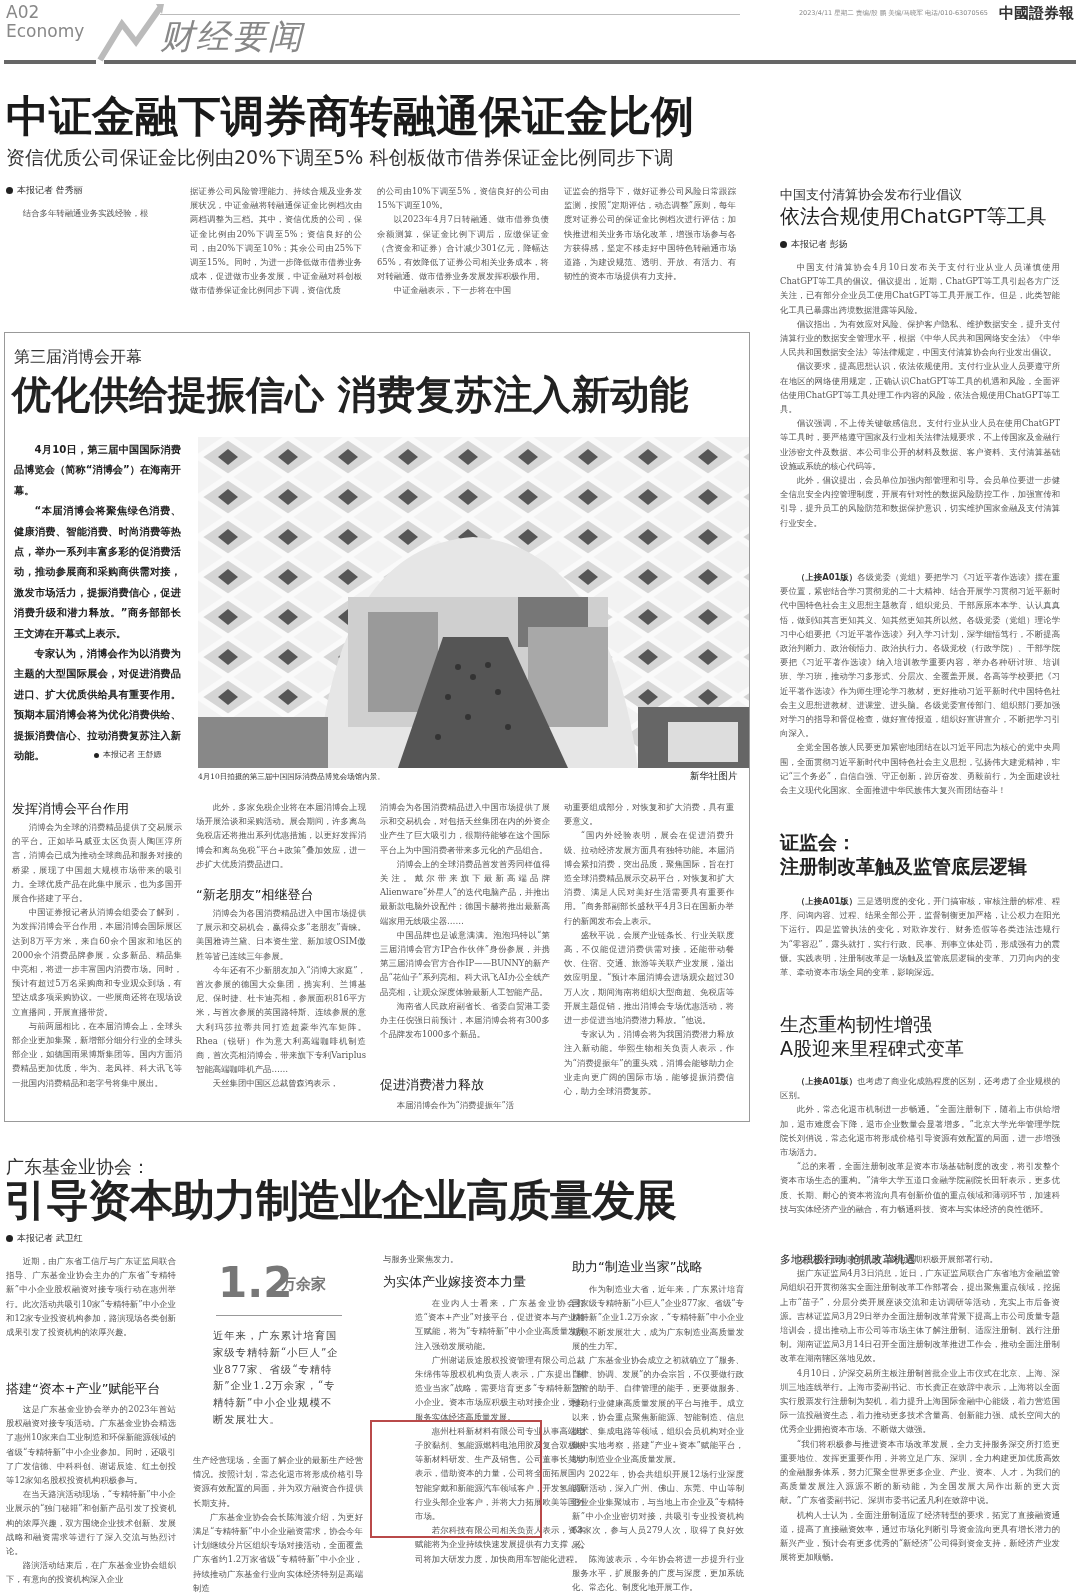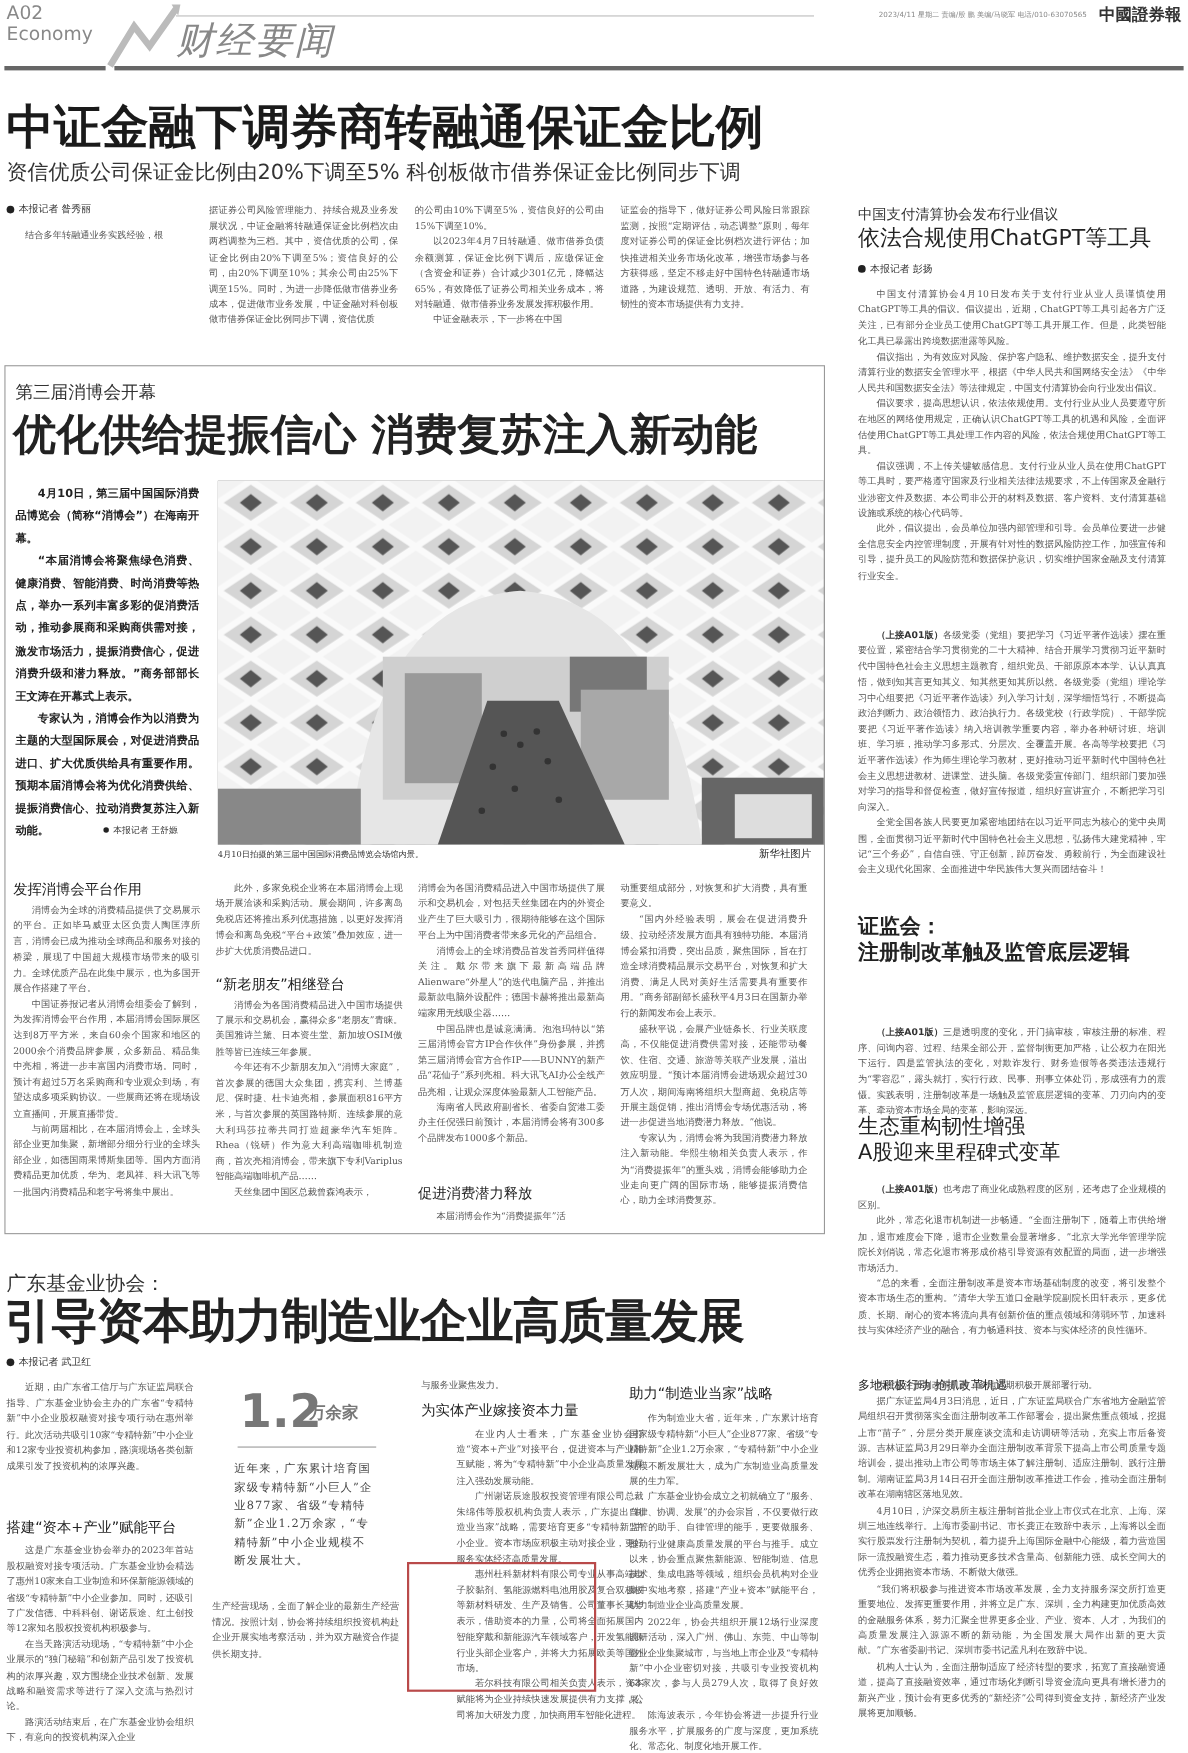--- a/index.html
+++ b/index.html
@@ -183,21 +183,22 @@
   <p>在当天路演活动现场，“专精特新”中小企业展示的“独门秘籍”和创新产品引发了投资机构的浓厚兴趣，双方围绕企业技术创新、发展战略和融资需求等进行了深入交流与热烈讨论。</p>
   <p>路演活动结束后，在广东基金业协会组织下，有意向的投资机构深入企业</p>
 </div>
 
 <div class="abs" id="stat-number">1.2</div>
 <div class="abs" id="stat-unit">万余家</div>
 <div class="hline" style="left:216px;top:1315px;width:126px;height:1px;background:#999;"></div>
 <div class="abs" id="pull-quote">近年来，广东累计培育国家级专精特新“小巨人”企业877家、省级“专精特新”企业1.2万余家，“专精特新”中小企业规模不断发展壮大。</div>
 
 <div class="abs body-text" style="left:193px;top:1453px;width:170px;">
-  <p style="text-indent:0">生产经营现场，全面了解企业的最新生产经营情况。按照计划，协会将持续组织投资机构赴企业开展实地考察活动，并为双方融资合作提供长期支持。</p>
+  <p style="text-indent:0">生产经营现场，全面了解企业的最新生产经营情况。按照计划，常态化退市将形成价格引导资源有效配置的局面，并为双方融资合作提供长期支持。</p>
+  <p>广东基金业协会会长陈海波介绍，为更好满足“专精特新”中小企业融资需求，协会今年计划继续分片区组织专场对接活动，全面覆盖广东省约1.2万家省级“专精特新”中小企业，持续推动广东基金行业向实体经济特别是高端制造</p>
 </div>
 
 <div class="abs body-text" style="left:383px;top:1252px;width:170px;">
   <p style="text-indent:0">与服务业聚焦发力。</p>
 </div>
 <div class="abs sub-h" style="left:383px;top:1273px;">为实体产业嫁接资本力量</div>
 <div class="abs body-text" style="left:383px;top:1296px;width:170px;margin-left:32px;">
   <p>在业内人士看来，广东基金业协会打造“资本+产业”对接平台，促进资本与产业相互赋能，将为“专精特新”中小企业高质量发展注入强劲发展动能。</p>
   <p>广州谢诺辰途股权投资管理有限公司总裁朱绵伟等股权机构负责人表示，广东提出“制造业当家”战略，需要培育更多“专精特新”中小企业。资本市场应积极主动对接企业，更好服务实体经济高质量发展。</p>
   <p>惠州杜科新材料有限公司专业从事高端电子胶黏剂、氢能源燃料电池用胶及复合双极板等新材料研发、生产及销售。公司董事长莫华表示，借助资本的力量，公司将全面拓展国内智能穿戴和新能源汽车领域客户，开发氢能源行业头部企业客户，并将大力拓展欧美等国外市场。</p>
@@ -224,21 +225,21 @@
   <p>此外，倡议提出，会员单位加强内部管理和引导。会员单位要进一步健全信息安全内控管理制度，开展有针对性的数据风险防控工作，加强宣传和引导，提升员工的风险防范和数据保护意识，切实维护国家金融及支付清算行业安全。</p>
 </div>
 
 <div class="abs body-text" style="left:780px;top:570px;width:280px;">
   <p><span class="lead-tag">（上接A01版）</span><span>各级党委（党组）要把学习《习近平著作选读》摆在重要位置，紧密结合学习贯彻党的二十大精神、结合开展学习贯彻习近平新时代中国特色社会主义思想主题教育，组织党员、干部原原本本学、认认真真悟，做到知其言更知其义、知其然更知其所以然。各级党委（党组）理论学习中心组要把《习近平著作选读》列入学习计划，深学细悟笃行，不断提高政治判断力、政治领悟力、政治执行力。各级党校（行政学院）、干部学院要把《习近平著作选读》纳入培训教学重要内容，举办各种研讨班、培训班、学习班，推动学习多形式、分层次、全覆盖开展。各高等学校要把《习近平著作选读》作为师生理论学习教材，更好推动习近平新时代中国特色社会主义思想进教材、进课堂、进头脑。各级党委宣传部门、组织部门要加强对学习的指导和督促检查，做好宣传报道，组织好宣讲宣介，不断把学习引向深入。</span></p>
   <p>全党全国各族人民要更加紧密地团结在以习近平同志为核心的党中央周围，全面贯彻习近平新时代中国特色社会主义思想，弘扬伟大建党精神，牢记“三个务必”，自信自强、守正创新，踔厉奋发、勇毅前行，为全面建设社会主义现代化国家、全面推进中华民族伟大复兴而团结奋斗！</p>
 </div>
 
 <div class="abs rc-headline bold" style="left:780px;top:830px;">证监会：</div>
 <div class="abs rc-headline bold" style="left:780px;top:854px;">注册制改革触及监管底层逻辑</div>
-<div class="abs body-text" style="left:780px;top:894px;width:280px;margin-top:37px;">
+<div class="abs body-text" style="left:780px;top:894px;width:280px;">
   <p><span class="lead-tag">（上接A01版）</span><span>三是透明度的变化，开门搞审核，审核注册的标准、程序、问询内容、过程、结果全部公开，监督制衡更加严格，让公权力在阳光下运行。四是监管执法的变化，对欺诈发行、财务造假等各类违法违规行为“零容忍”，露头就打，实行行政、民事、刑事立体处罚，形成强有力的震慑。实践表明，注册制改革是一场触及监管底层逻辑的变革、刀刃向内的变革、牵动资本市场全局的变革，影响深远。</span></p>
 </div>
 
 <div class="abs rc-headline" style="left:780px;top:1012px;">生态重构韧性增强</div>
 <div class="abs rc-headline" style="left:780px;top:1036px;">A股迎来里程碑式变革</div>
 <div class="abs body-text" style="left:780px;top:1074px;width:280px;">
   <p><span class="lead-tag">（上接A01版）</span><span>也考虑了商业化成熟程度的区别，还考虑了企业规模的区别。</span></p>
   <p>此外，常态化退市机制进一步畅通。“全面注册制下，随着上市供给增加，退市难度会下降，退市企业数量会显著增多。”北京大学光华管理学院院长刘俏说，常态化退市将形成价格引导资源有效配置的局面，进一步增强市场活力。</p>
   <p>“总的来看，全面注册制改革是资本市场基础制度的改变，将引发整个资本市场生态的重构。”清华大学五道口金融学院副院长田轩表示，更多优质、长期、耐心的资本将流向具有创新价值的重点领域和薄弱环节，加速科技与实体经济产业的融合，有力畅通科技、资本与实体经济的良性循环。</p>
 </div>

